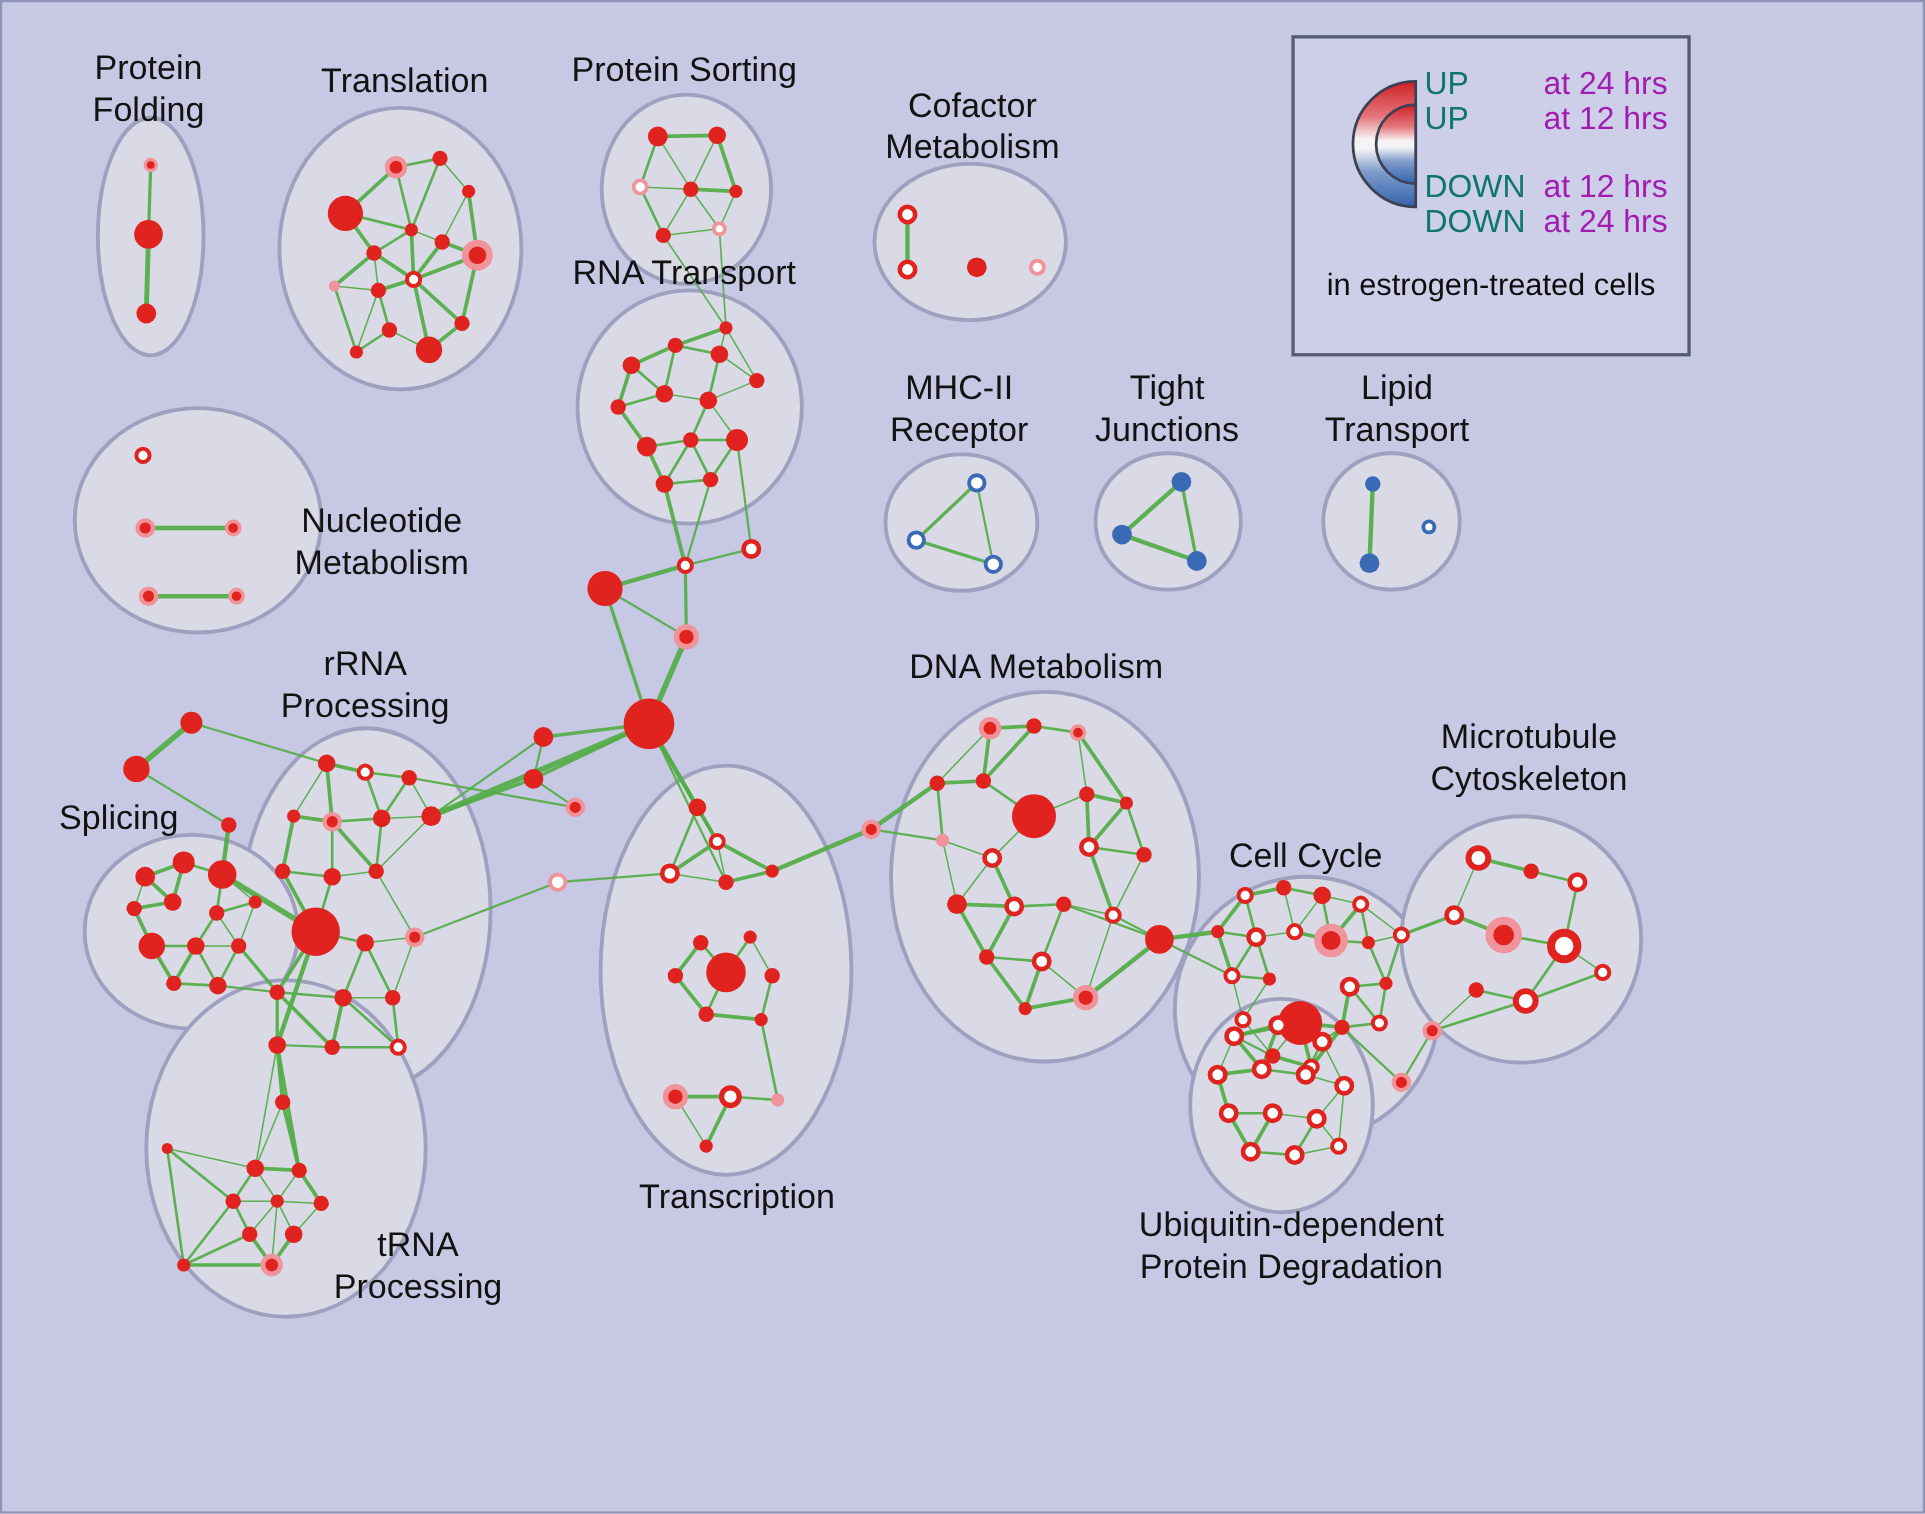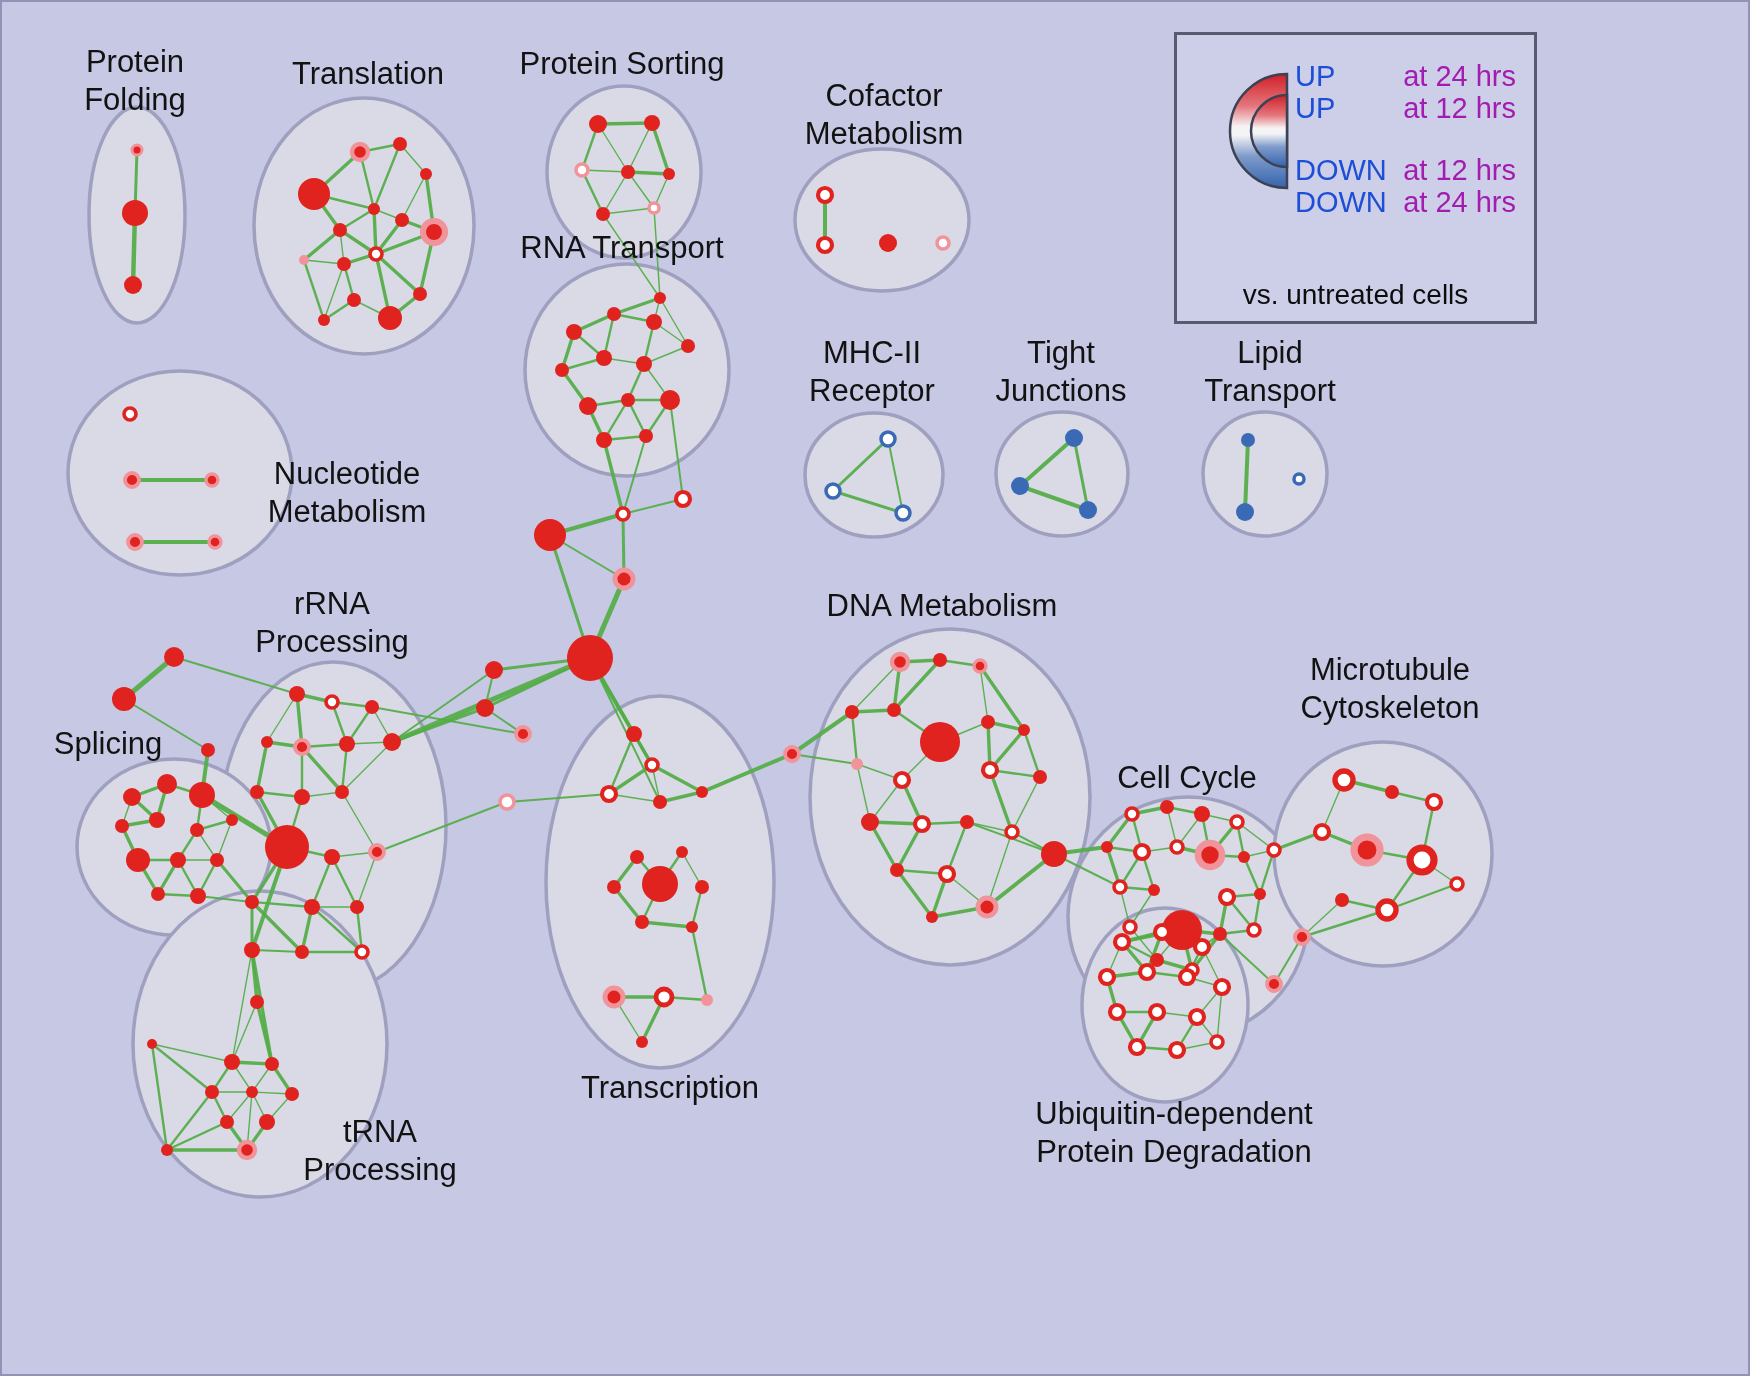--- a/index.html
+++ b/index.html
@@ -1,21 +1,21 @@
 <!DOCTYPE html>
 <html><head>
 <meta charset="utf-8">
 <title></title>
 <style>
   html,body{margin:0;padding:0;background:#c7c8e3;font-family:"Liberation Sans",sans-serif;}
   .stage{position:relative;width:1750px;height:1376px;background:#c7c8e3;border:2px solid #9193b6;box-sizing:border-box;overflow:hidden;padding-left:32px;}
   #net{position:absolute;left:0;top:0;}
   .legend{position:absolute;left:1172px;top:30px;width:363px;height:292px;border:3px solid #565b70;background:#cdcee8;box-sizing:border-box;}
   .legend .donut{position:absolute;left:14px;top:30px;}
-  .lg-dir{position:absolute;left:118px;font-size:29px;color:#1d4ed8;white-space:nowrap;}
+  .lg-dir{position:absolute;left:118px;font-size:29px;color:#0f766e;white-space:nowrap;}
   .lg-time{position:absolute;right:18px;font-size:29px;color:#a21caf;text-align:right;white-space:nowrap;}
   .r1{top:25px;} .r2{top:57px;} .r3{top:119px;} .r4{top:151px;}
   .lg-cap{position:absolute;left:0;width:100%;text-align:center;font-size:28px;color:#0d0d0d;}
   .c1{top:208px;} .c2{top:244px;}
 </style>
 </head>
 <body>
 
 <div class="stage">
   <svg id="net" width="1750" height="1376" viewBox="0 0 1750 1376">
@@ -608,15 +608,15 @@
       <path d="M96 30 A36 36 0 0 0 96 102 Z" fill="url(#ud)" stroke="#3c4154" stroke-width="2.5"></path>
     </svg>
     <span class="lg-dir r1">UP</span>
     <span class="lg-time r1">at 24 hrs</span>
     <span class="lg-dir r2">UP</span>
     <span class="lg-time r2">at 12 hrs</span>
     <span class="lg-dir r3">DOWN</span>
     <span class="lg-time r3">at 12 hrs</span>
     <span class="lg-dir r4">DOWN</span>
     <span class="lg-time r4">at 24 hrs</span>
-    <span class="lg-cap c2">vs. untreated cells</span>
+    <span class="lg-cap c1">in estrogen-treated cells</span>
   </div>
 </div>
 
 </body></html>

